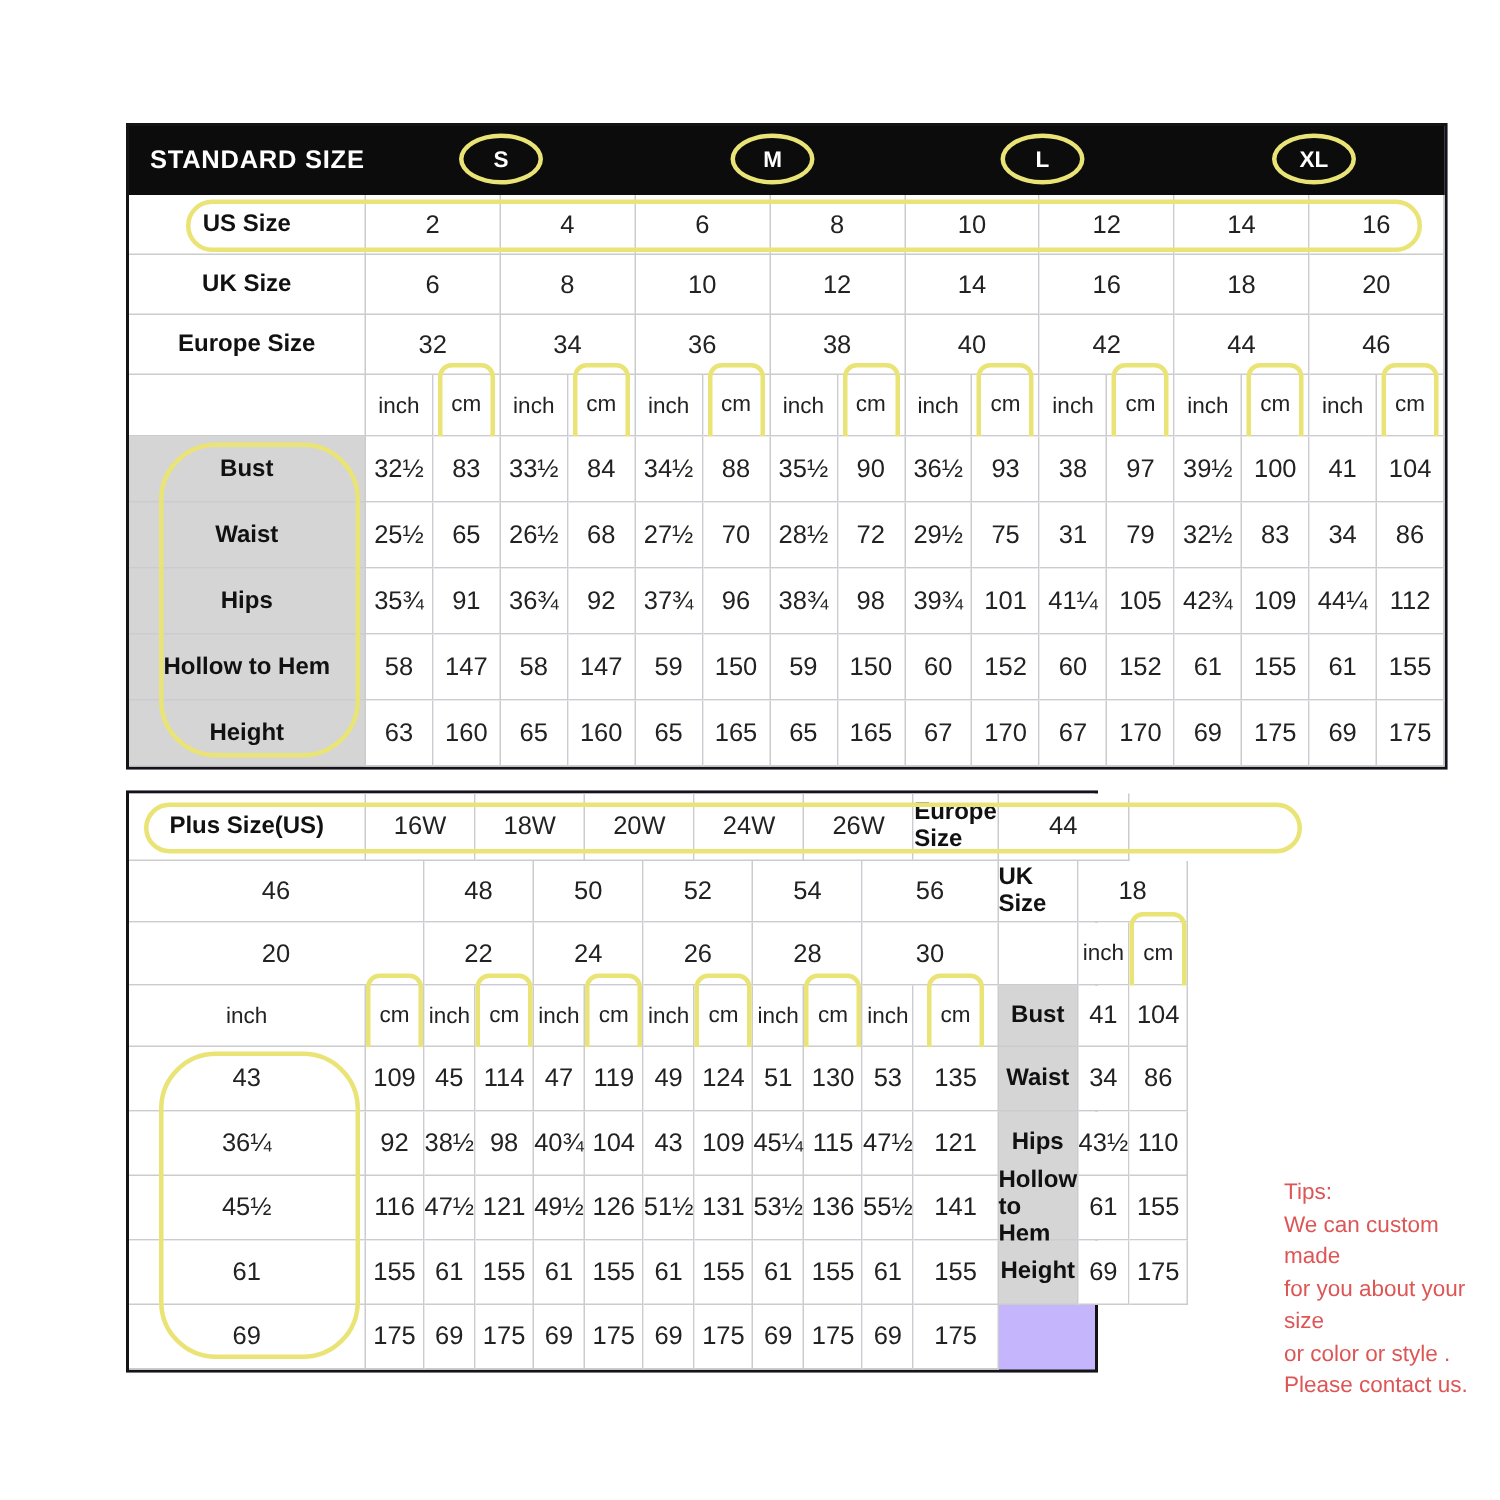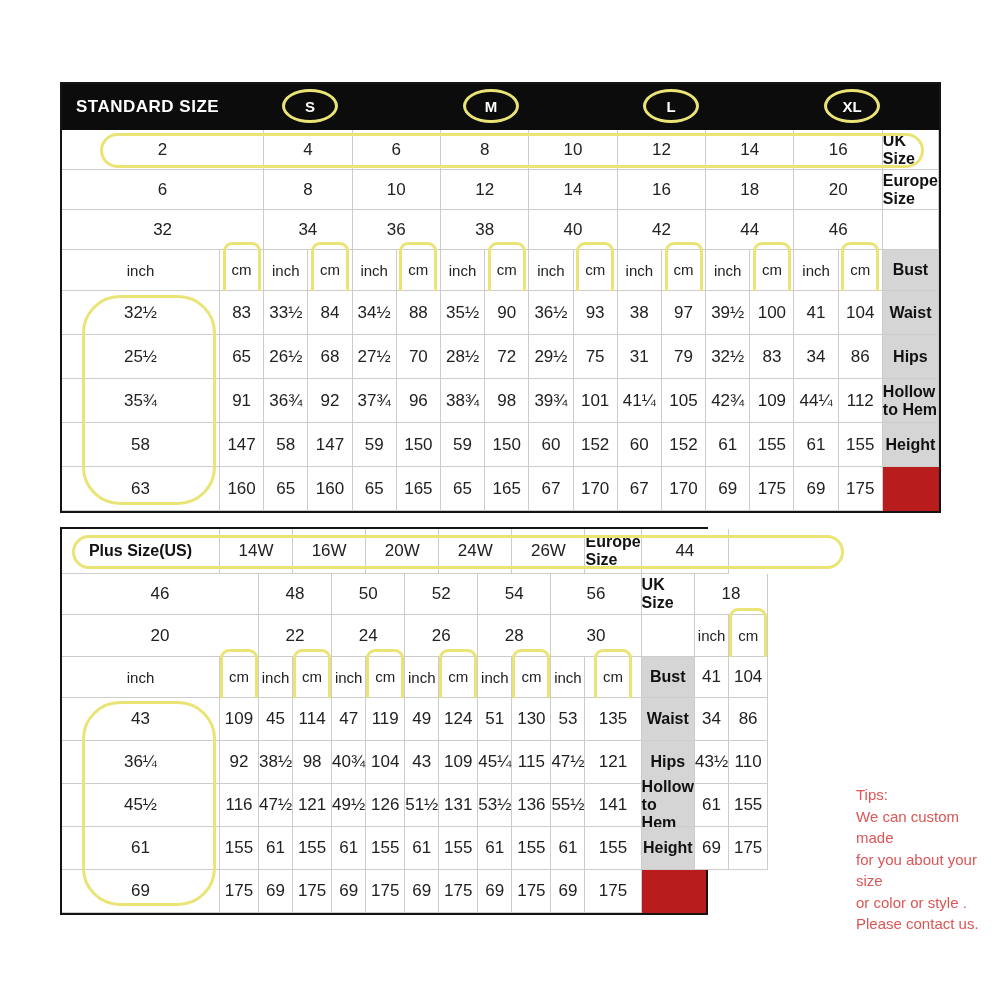--- a/index.html
+++ b/index.html
@@ -9,21 +9,21 @@
     --border:#141414;
     --bar:#0c0c0c;
     --tips:#dd5555;
     --ink:#1c1c1c;
   }
   *{box-sizing:border-box;margin:0;padding:0;}
   html,body{background:#ffffff;}
   body{font-family:"Liberation Sans", sans-serif;color:var(--ink);}
   .page{position:relative;width:1000px;height:1000px;background:#ffffff;overflow:hidden;}
 
-  .tablewrap{position:absolute;background:#b91c1c;border:2px solid var(--border);}
+  .tablewrap{position:absolute;background:#c4b5fd;border:2px solid var(--border);margin-left:24px;}
   #standard-table{left:60px;top:82px;width:881px;}
   #plus-table{left:60px;top:527px;width:648px;}
 
   
   .bar{position:relative;height:46px;background:var(--bar);}
   .bar-title{position:absolute;left:14px;top:50%;transform:translateY(-50%);
     color:#ffffff;font-weight:700;font-size:17px;letter-spacing:.5px;}
   .size-oval{position:absolute;top:5px;width:56px;height:34px;border:3px solid var(--yellow);
     border-radius:50%;display:flex;align-items:center;justify-content:center;
     color:#ffffff;font-weight:700;font-size:15px;}
@@ -61,20 +61,21 @@
   <section class="tablewrap" id="standard-table">
     <div class="bar" id="std-bar">
       <span class="bar-title">STANDARD SIZE</span>
 
     <span class="size-oval" style="left: 220px;">S</span>
         <span class="size-oval" style="left: 401px;">M</span>
         <span class="size-oval" style="left: 581px;">L</span>
         <span class="size-oval" style="left: 762px;">XL</span>
       </div>
     <div class="grid" id="std-grid">
+        <div class="c lbl">US Size</div>
         <div class="c val span2">2</div>
         <div class="c val span2">4</div>
         <div class="c val span2">6</div>
         <div class="c val span2">8</div>
         <div class="c val span2">10</div>
         <div class="c val span2">12</div>
         <div class="c val span2">14</div>
         <div class="c val span2">16</div>
         <div class="c lbl">UK Size</div>
         <div class="c val span2">6</div>
@@ -213,22 +214,22 @@
         <div class="c val">69</div>
         <div class="c val">175</div>
       </div>
     <div class="hl" id="std-us-hl"></div>
     <div class="hl" id="std-label-hl"></div>
   </section>
 
   <section class="tablewrap" id="plus-table">
     <div class="grid" id="plus-grid">
         <div class="c lbl">Plus Size(US)</div>
-        <div class="c val span2">14W</div>
         <div class="c val span2">16W</div>
+        <div class="c val span2">18W</div>
         <div class="c val span2">20W</div>
         <div class="c val span2">24W</div>
         <div class="c val span2">26W</div>
         <div class="c lbl">Europe Size</div>
         <div class="c val span2">44</div>
         <div class="c val span2">46</div>
         <div class="c val span2">48</div>
         <div class="c val span2">50</div>
         <div class="c val span2">52</div>
         <div class="c val span2">54</div>

